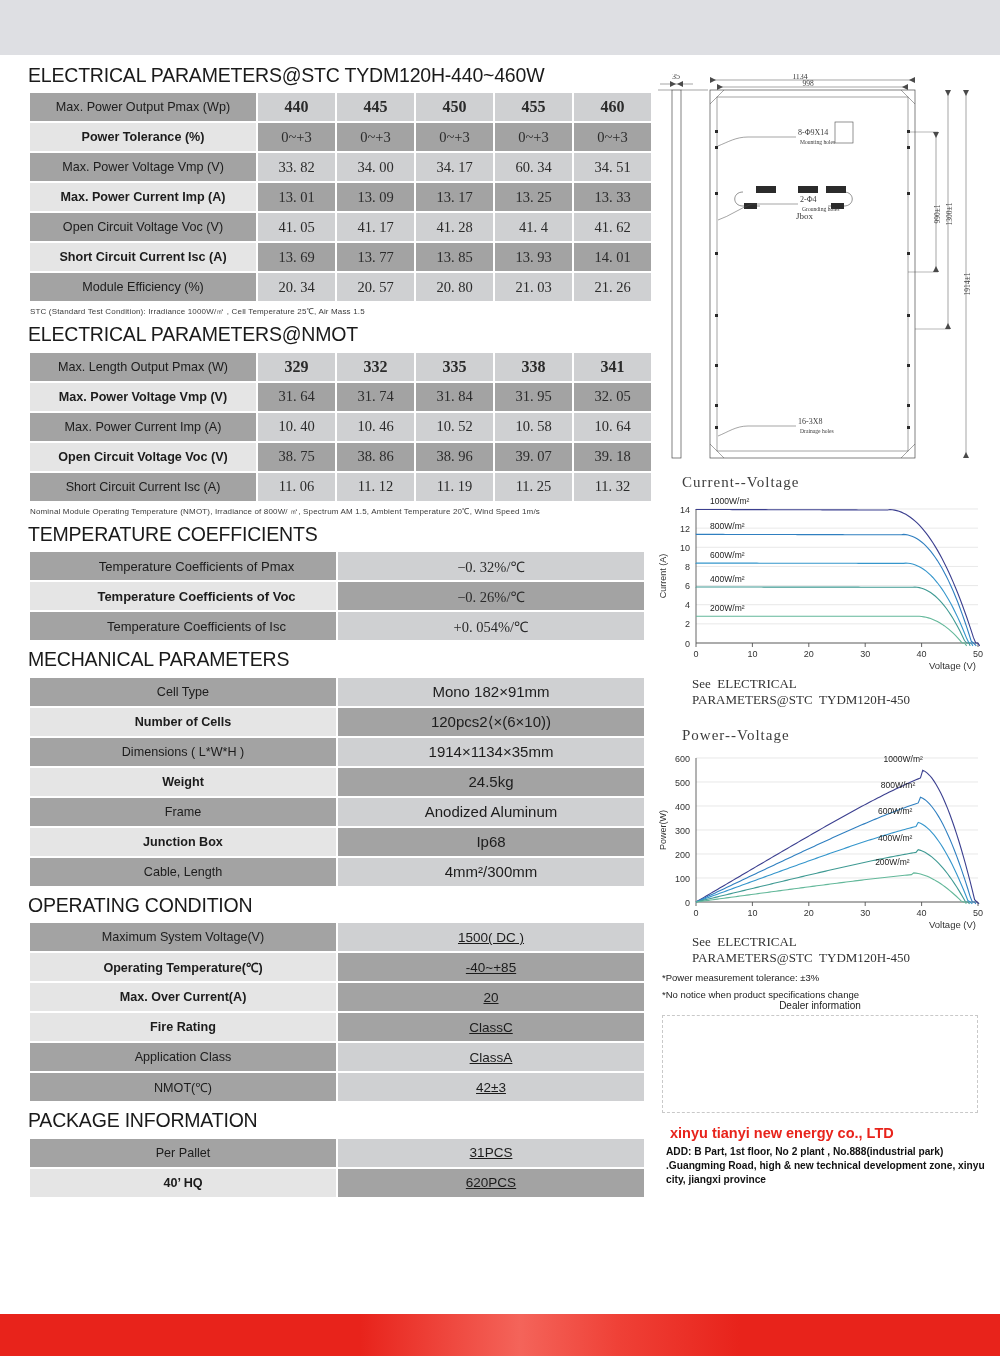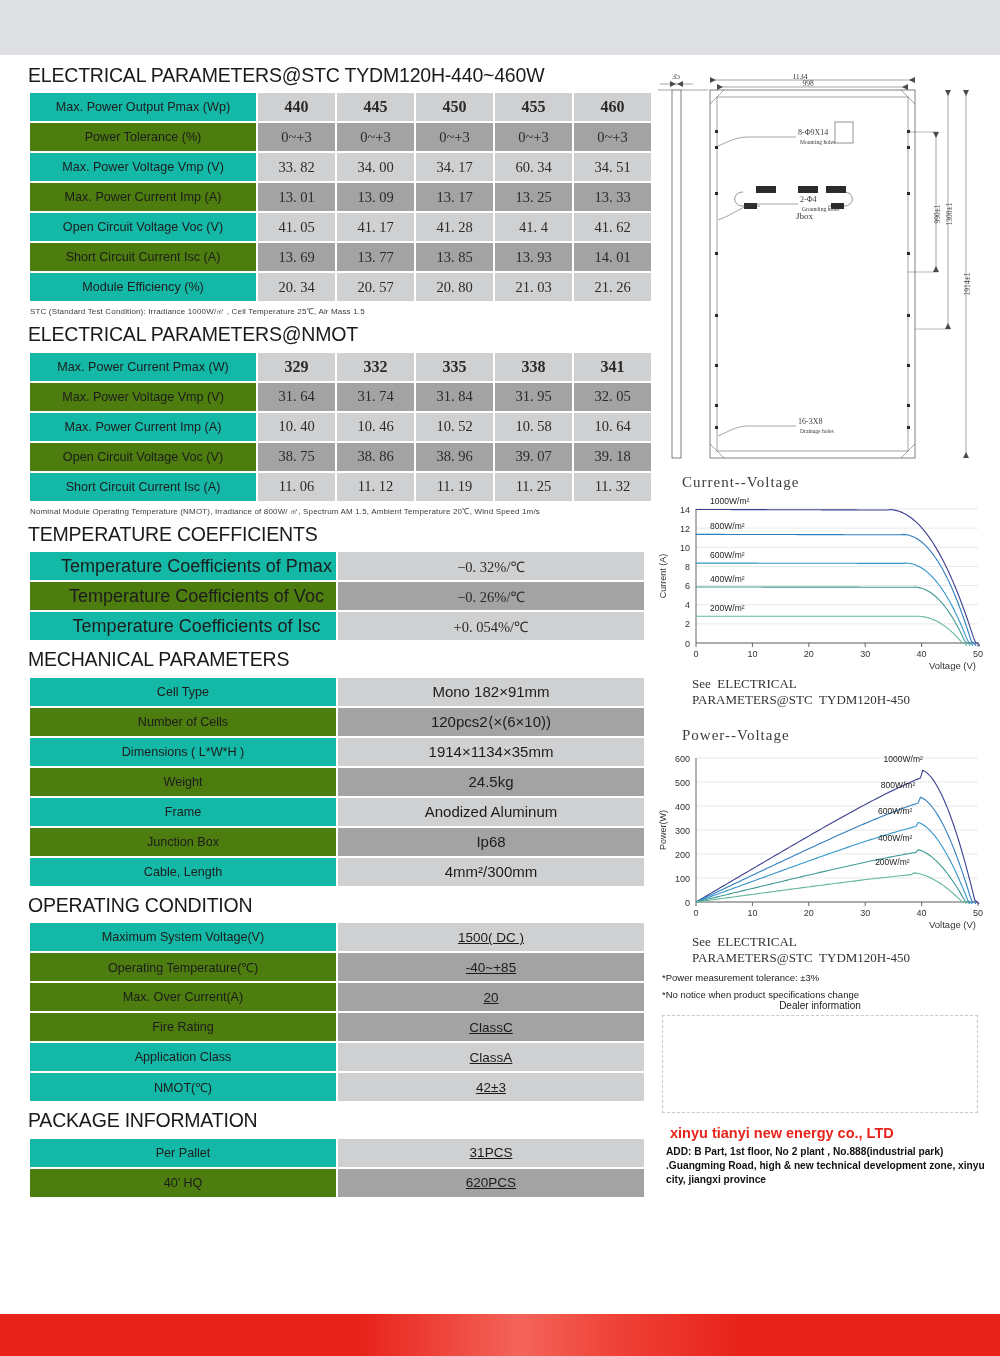--- a/index.html
+++ b/index.html
@@ -27,24 +27,24 @@
     font-family:"Liberation Sans", sans-serif;
     font-weight:400; font-size:19.5px; color:#1a1a1a;
     letter-spacing:-0.2px; margin:6px 0 5px 0; line-height:1.15;
   }
   h2.section.first { margin-top:0; }
 
   
   table.spec { border-collapse:separate; border-spacing:2px 2px; width:100%; table-layout:fixed; }
   table.spec td { padding:0; height:28px; vertical-align:middle; text-align:center; }
   .lbl {
-    background:#14b8a6; color:#1c1c1c; font-size:12.6px;
+    background:#a3a3a3; color:#1c1c1c; font-size:12.6px;
     font-family:"Liberation Sans", sans-serif;
   }
-  .lbl.alt { background:#4d7c0f; }
+  .lbl.alt { background:#e5e5e5;font-weight:bold; }
   .val {
     background:#cfd0d2; color:#2b2b2b; font-size:14.5px;
     font-family:"Liberation Serif", serif;
   }
   .val.alt { background:#a3a3a3; }
   .val.bold { font-weight:700; font-size:16px; }
   .val.sans { font-family:"Liberation Sans", sans-serif; font-size:13.5px; color:#1c1c1c;text-decoration:underline; }
   .val.sansbig { font-family:"Liberation Sans", sans-serif; font-size:15px; color:#1c1c1c; }
 
   .note {
@@ -52,21 +52,21 @@
     font-family:"Liberation Sans", sans-serif; letter-spacing:0.02em;
   }
 
   
   table.elec col.c0 { width:226px; }
   table.elec col.cn { width:77px; }
 
   
   table.two col.k { width:306px; }
   table.two col.v { width:306px; }
-  table.two td.lbl { font-size:18px;padding-left:27px; }
+  table.two td.lbl { font-size:13px;padding-left:27px; }
 
   
   table.mech col.k { width:306px; }
   table.mech col.v { width:306px; }
 
   
   .drawing { position:relative; width:344px; height:400px; margin-top:10px; }
   .drawing svg { display:block; }
 
   
@@ -188,21 +188,21 @@
       <colgroup>
           <col class="c0">
           <col class="cn">
           <col class="cn">
           <col class="cn">
           <col class="cn">
           <col class="cn">
         </colgroup>
       <tbody id="nmot-body">
           <tr>
-            <td class="lbl">Max. Power Current Pmax (W)</td>
+            <td class="lbl">Max. Length Output Pmax (W)</td>
             <td class="val bold">329</td>
             <td class="val bold">332</td>
             <td class="val bold">335</td>
             <td class="val bold">338</td>
             <td class="val bold">341</td>
           </tr>
           <tr>
             <td class="lbl alt">Max. Power Voltage Vmp (V)</td>
             <td class="val alt">31. 64</td>
             <td class="val alt">31. 74</td>

